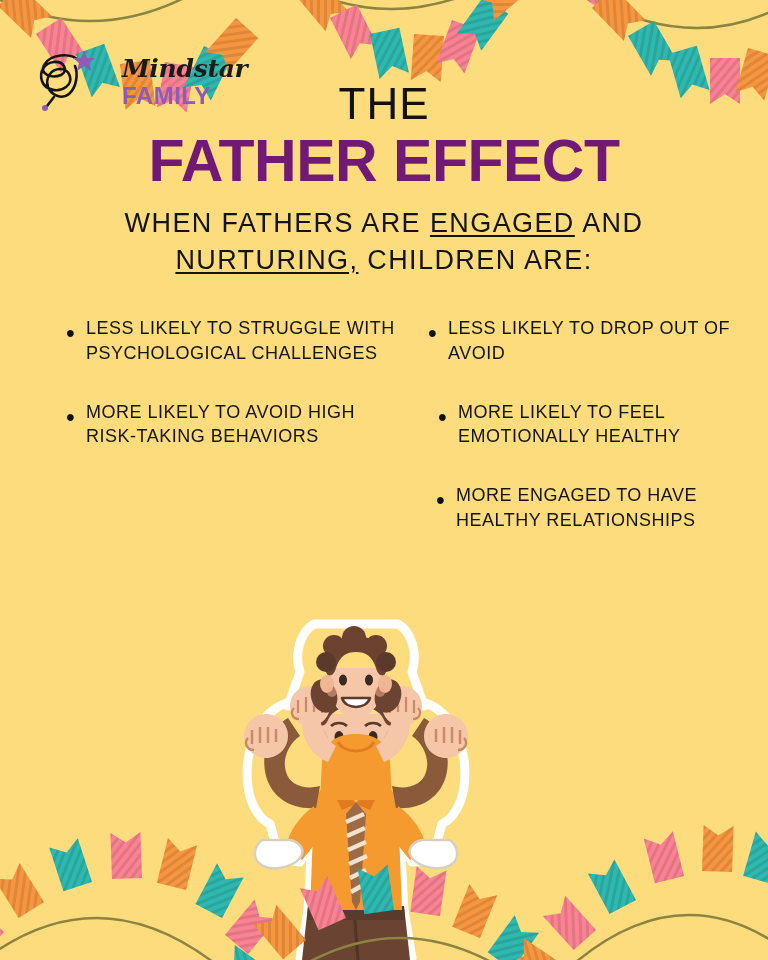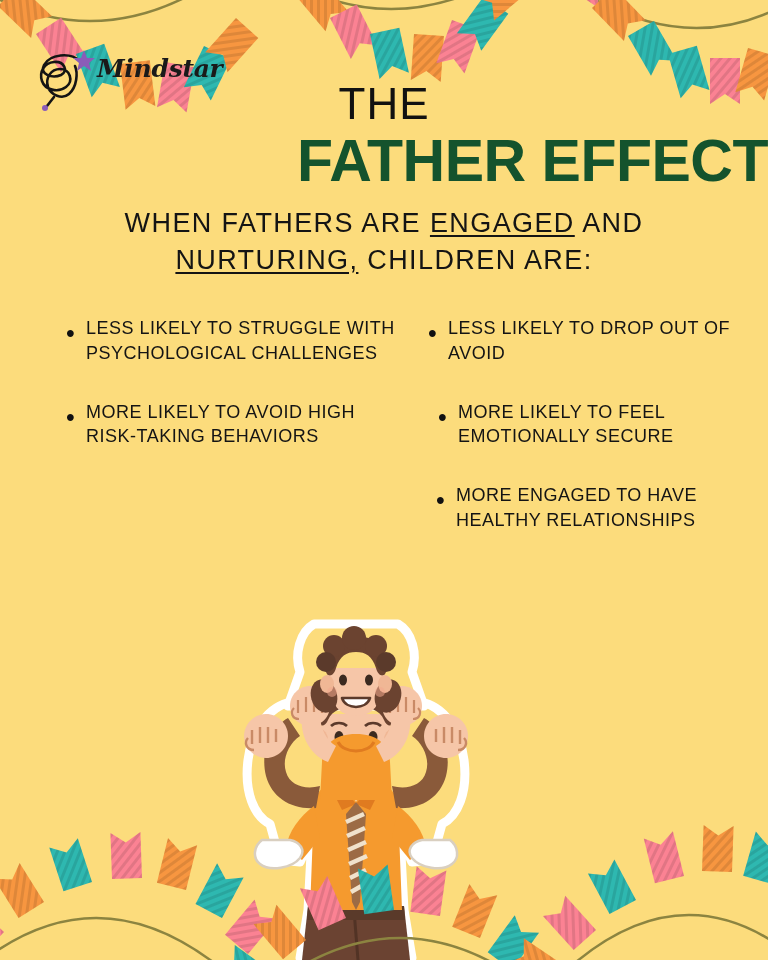--- a/index.html
+++ b/index.html
@@ -16,44 +16,43 @@
   
   .bunting-top, .bunting-bottom {
     position:absolute; left:0; width:768px; pointer-events:none;
   }
   .bunting-top { top:0; height:140px; }
   .bunting-bottom { bottom:0; height:140px; }
 
   
   .logo { position:absolute; left:34px; top:48px; width:190px; height:78px; }
   .logo-mark { position:absolute; left:0; top:0; width:66px; height:66px; }
-  .logo-text { position:absolute; left:63px; top:8px; }
+  .logo-text { position:absolute; left:88px; top:8px; }
   .logo-name {
     font-family:"DejaVu Serif", serif;
     font-style:italic; font-weight:bold;
     font-size:25px; color:#1a1a1a; line-height:1;
     letter-spacing:-0.3px;
   }
   .logo-sub {
     font-family:"Liberation Sans", sans-serif;
     font-weight:bold; font-size:24px; color:#8B5CB8;
     line-height:1.05; letter-spacing:0.5px; margin-top:2px;
   }
 
   
   .headline { position:absolute; left:0; top:82px; width:768px; text-align:center; }
   .head-the {
     font-size:44px; font-weight:300; color:#111; letter-spacing:1px;
     line-height:1.0; font-family:"Liberation Sans", sans-serif;
   }
   .head-main {
-    font-size:59px; font-weight:bold; color:#14532d; letter-spacing:-0.5px;
+    font-size:59px; font-weight:bold; color:#701a75; letter-spacing:-0.5px;
     line-height:1.08; margin-top:4px;
     font-family:"Liberation Sans", sans-serif;
-    text-align:right;
   }
   .subhead {
     position:absolute; left:84px; top:205px; width:600px;
     text-align:center; font-size:27px; color:#141414;
     letter-spacing:1.4px; line-height:1.36; font-weight:400;
   }
   .subhead u { text-decoration:underline; text-underline-offset:3px; }
 
   
   .col { position:absolute; }
@@ -191,20 +190,21 @@
     <svg class="logo-mark" viewBox="0 0 66 66">
       <g fill="none" stroke="#141414" stroke-width="2.6" stroke-linecap="round">
         <path d="M46,13 C36,4 16,6 10,17 C5,26 18,31 27,27 C35,23 30,13 20,14 C10,15 5,24 8,33 C11,42 24,45 32,39 C40,33 36,21 26,21 C17,21 11,30 14,39 C17,47 28,52 35,46 C43,39 44,25 41,18"></path>
         <path d="M20,49 L13,58"></path>
       </g>
       <circle cx="11" cy="60" r="3" fill="#8B5CB8"></circle>
       <path d="M50,2 L53,10 L61,10 L55,15 L57,23 L50,18 L43,23 L45,15 L39,10 L47,10 Z" fill="#8B5CB8"></path>
     </svg>
     <div class="logo-text">
       <div class="logo-name">Mindstar</div>
+      <div class="logo-sub">FAMILY</div>
     </div>
   </div>
 
   <div class="headline">
     <div class="head-the">THE</div>
     <div class="head-main">FATHER EFFECT</div>
   </div>
 
   <div class="subhead">
     <span>WHEN FATHERS ARE </span><u>ENGAGED</u><span> AND </span><u>NURTURING,</u><span> CHILDREN ARE:</span>
@@ -221,21 +221,21 @@
     </div>
   </div>
 
   <div class="col col-right">
     <div class="bullet">
       <span class="dot">•</span>
       <span class="txt">LESS LIKELY TO DROP OUT OF AVOID</span>
     </div>
     <div class="bullet indent" style="margin-top:20px;">
       <span class="dot">•</span>
-      <span class="txt">MORE LIKELY TO FEEL EMOTIONALLY SECURE</span>
+      <span class="txt">MORE LIKELY TO FEEL EMOTIONALLY HEALTHY</span>
     </div>
     <div class="bullet indent2" style="margin-top:18px;">
       <span class="dot">•</span>
       <span class="txt">MORE ENGAGED TO HAVE HEALTHY RELATIONSHIPS</span>
     </div>
   </div>
 
   <div class="illus">
     <svg viewBox="0 0 320 350" width="320" height="350">
       <g stroke="#FFFFFF" stroke-width="9" stroke-linejoin="round" fill="none">

